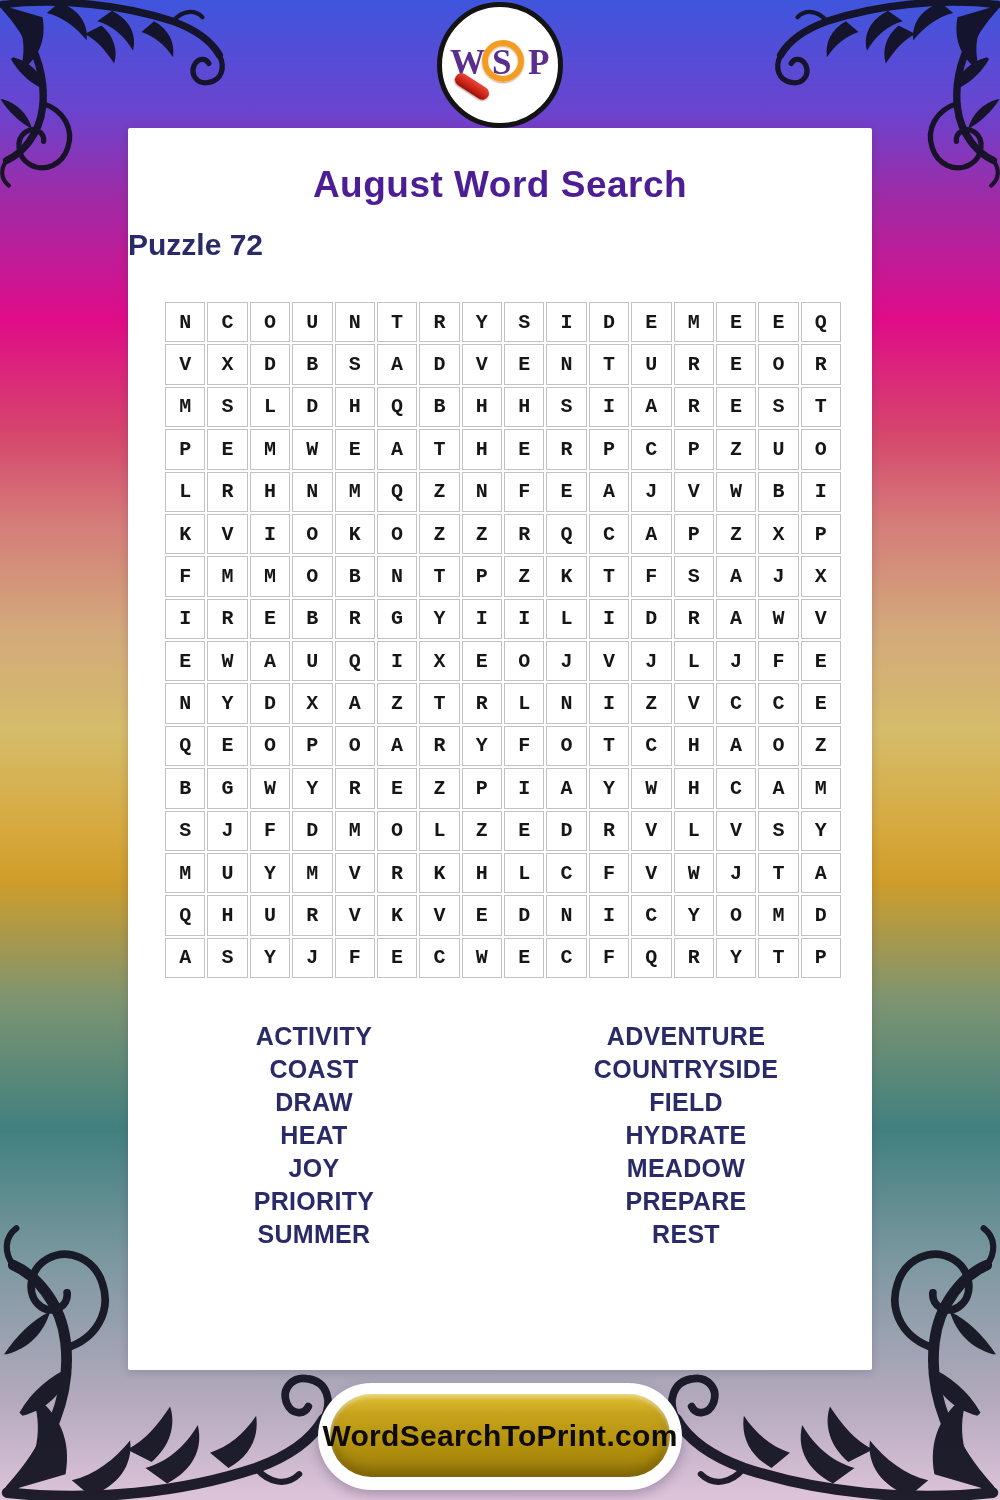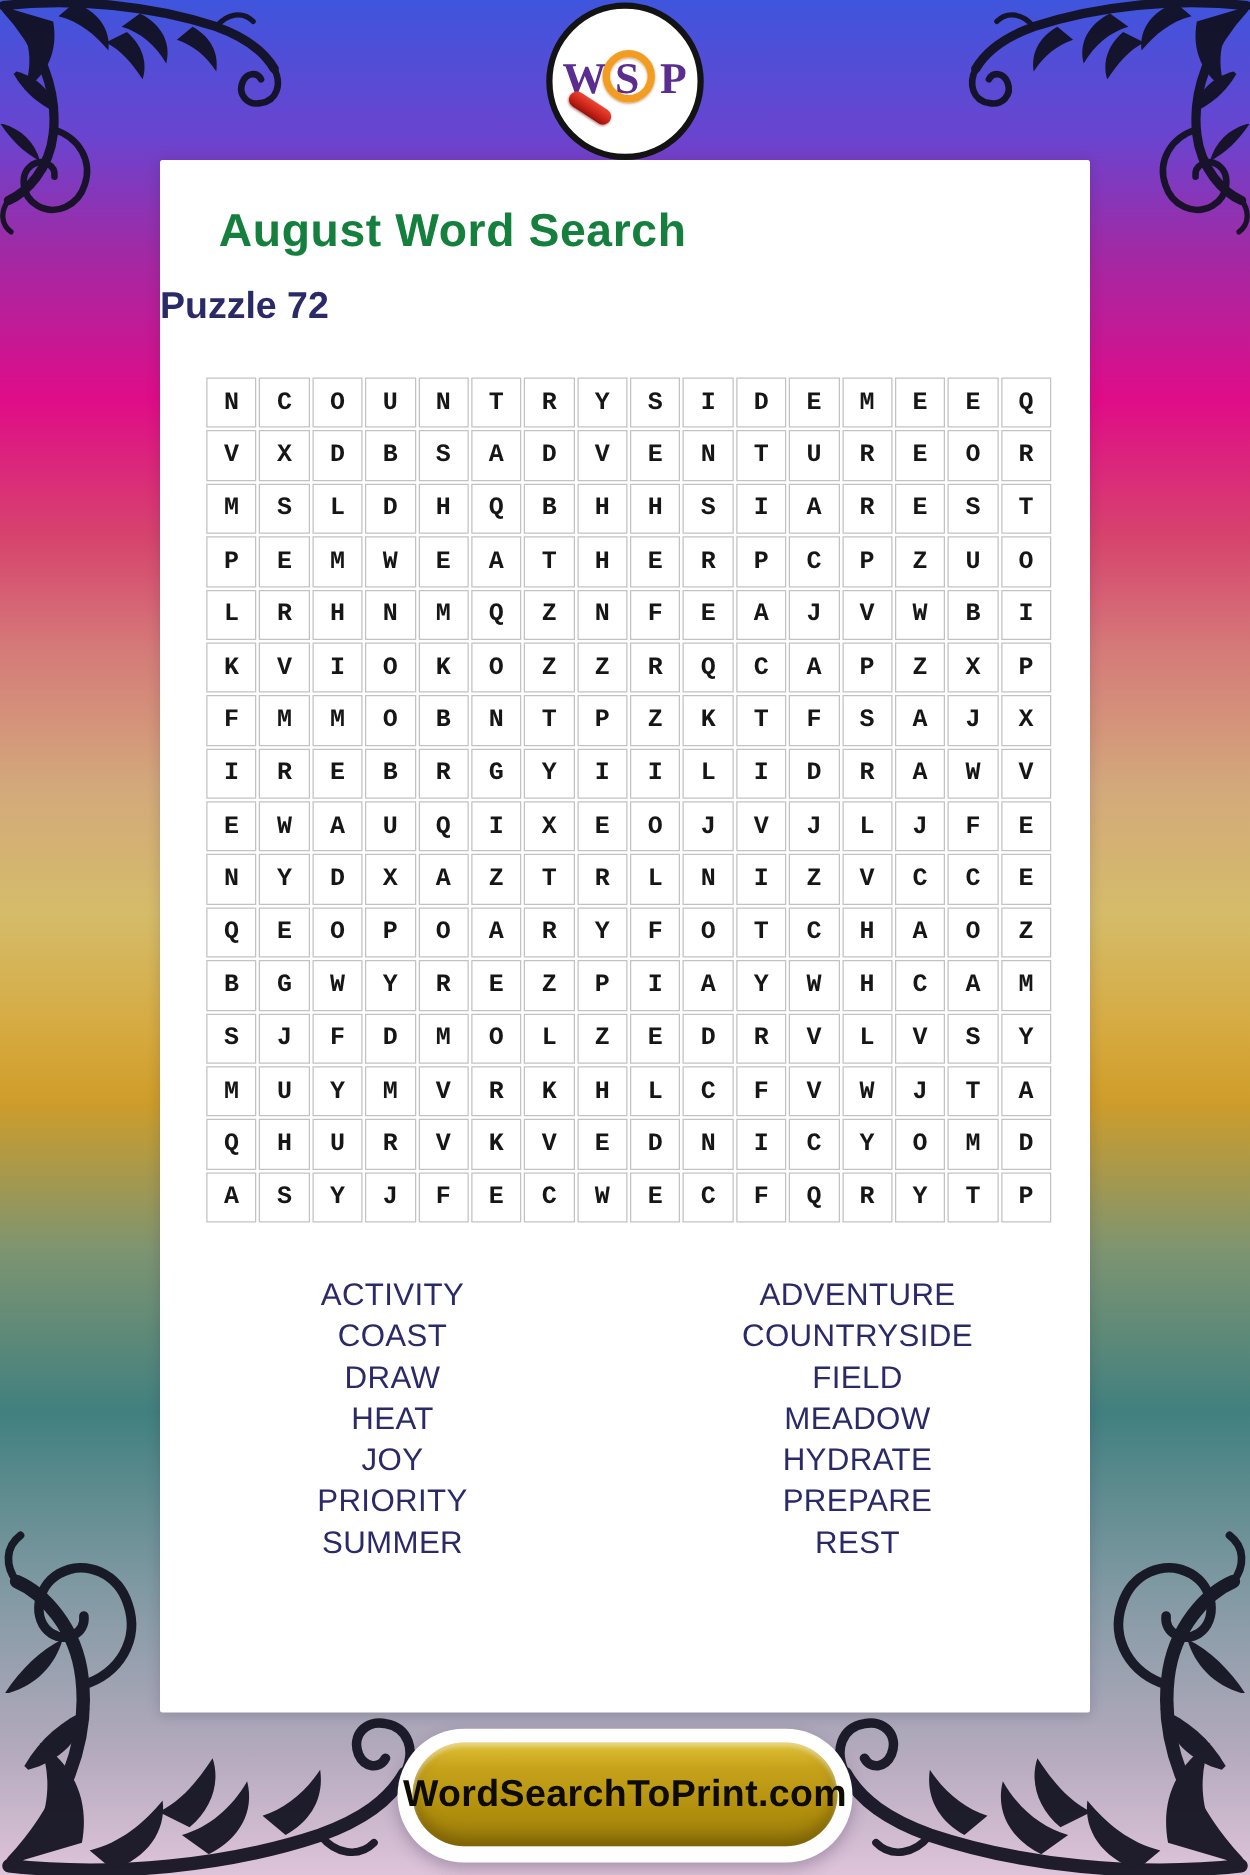--- a/index.html
+++ b/index.html
@@ -30,41 +30,41 @@
   .corner-tr{right:-6px;top:-6px;width:236px;height:200px;transform:scaleX(-1);}
   .corner-bl{left:-8px;bottom:-8px;width:350px;height:292px;transform:scaleY(-1);}
   .corner-br{right:-8px;bottom:-8px;width:350px;height:292px;transform:scale(-1,-1);}
 
   .card{
     position:absolute;left:128px;top:128px;width:744px;height:1242px;
     background:#ffffff;z-index:2;border-radius:2px;
     box-shadow:0 2px 10px rgba(40,20,60,0.18);
   }
   .title{
-    position:absolute;top:36px;left:0;width:100%;text-align:left;
-    font-size:37px;font-weight:bold;color:#15803d;letter-spacing:0.5px;padding-left:47px;
+    position:absolute;top:36px;left:0;width:100%;text-align:center;
+    font-size:37px;font-weight:bold;color:#4c1d95;letter-spacing:0.5px;
   }
   .subtitle{
     position:absolute;top:100px;left:0;width:100%;text-align:left;
     font-size:30px;font-weight:bold;color:#2b2a68;
   }
   .grid{
     position:absolute;left:37px;top:174px;width:676px;height:676px;
     display:grid;grid-template-columns:repeat(16,1fr);grid-template-rows:repeat(16,1fr);
     gap:2px;
   }
   .cell{
     box-sizing:border-box;border:1px solid #c2c2c2;background:#fff;
     display:flex;align-items:center;justify-content:center;
     font-family:"Liberation Mono","DejaVu Sans Mono",monospace;
     font-weight:700;font-size:20px;color:#161616;
   }
   .words{position:absolute;left:0;top:892px;width:100%;display:flex;}
   .word-col{width:50%;text-align:center;}
-  .word{font-size:25px;line-height:33px;font-weight:normal;color:#2b2a68;letter-spacing:0.3px;}
+  .word{font-size:25px;line-height:33px;font-weight:bold;color:#2b2a68;letter-spacing:0.3px;}
 
   .logo{
     position:absolute;left:437px;top:2px;width:126px;height:126px;
     box-sizing:border-box;background:#ffffff;border:5px solid #131313;
     border-radius:50%;z-index:5;
   }
   .logo-letter{
     position:absolute;font-family:"Liberation Serif","DejaVu Serif",serif;
     font-weight:bold;font-size:35px;color:#5a2d8f;top:36px;
   }
@@ -414,22 +414,22 @@
         <div class="word">DRAW</div>
         <div class="word">HEAT</div>
         <div class="word">JOY</div>
         <div class="word">PRIORITY</div>
         <div class="word">SUMMER</div>
       </div>
     <div class="word-col">
         <div class="word">ADVENTURE</div>
         <div class="word">COUNTRYSIDE</div>
         <div class="word">FIELD</div>
+        <div class="word">HYDRATE</div>
         <div class="word">MEADOW</div>
-        <div class="word">HYDRATE</div>
         <div class="word">PREPARE</div>
         <div class="word">REST</div>
       </div>
   </div>
 </div>
 
 <div class="button-outer">
   <div class="button">WordSearchToPrint.com</div>
 </div>
 

